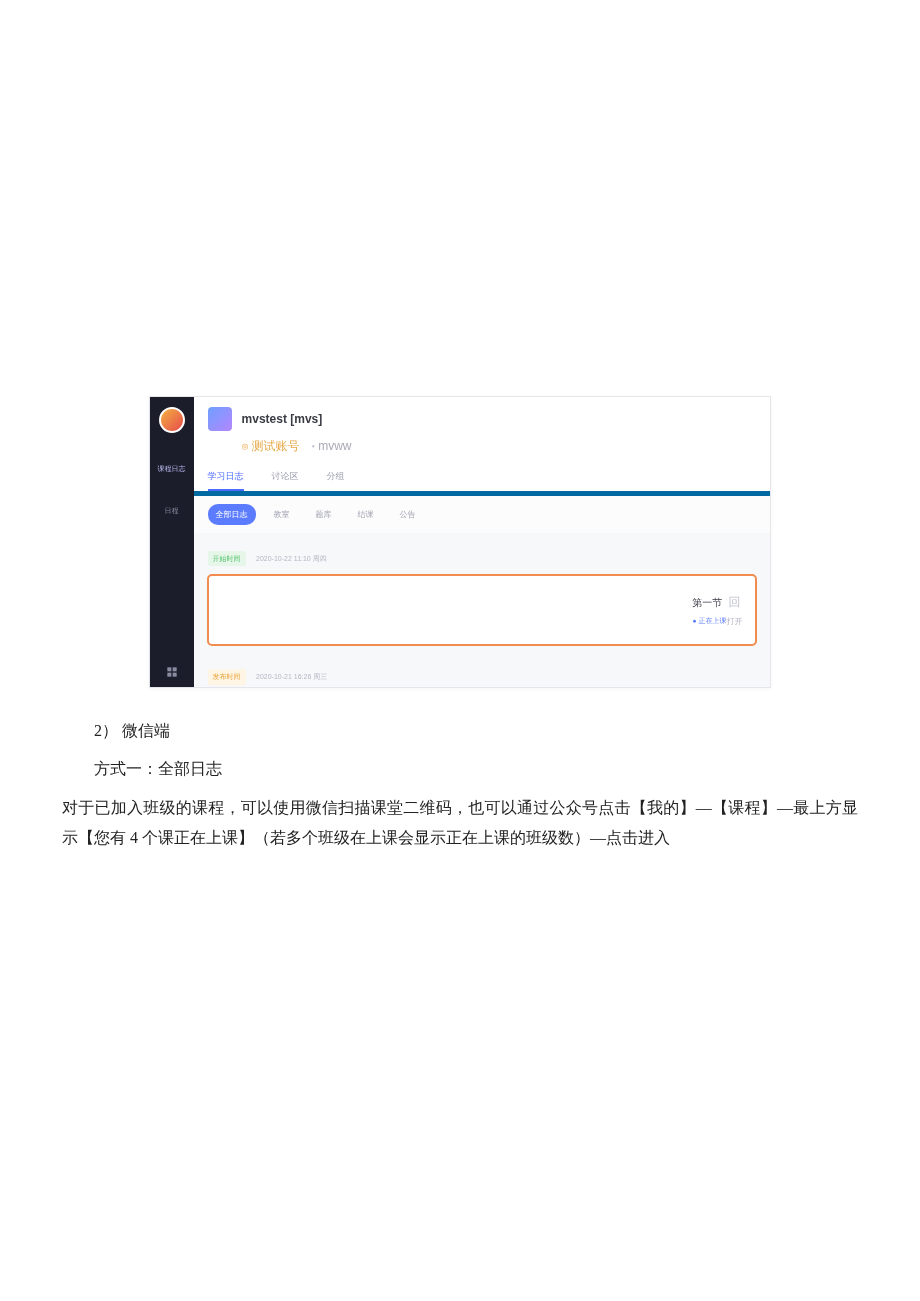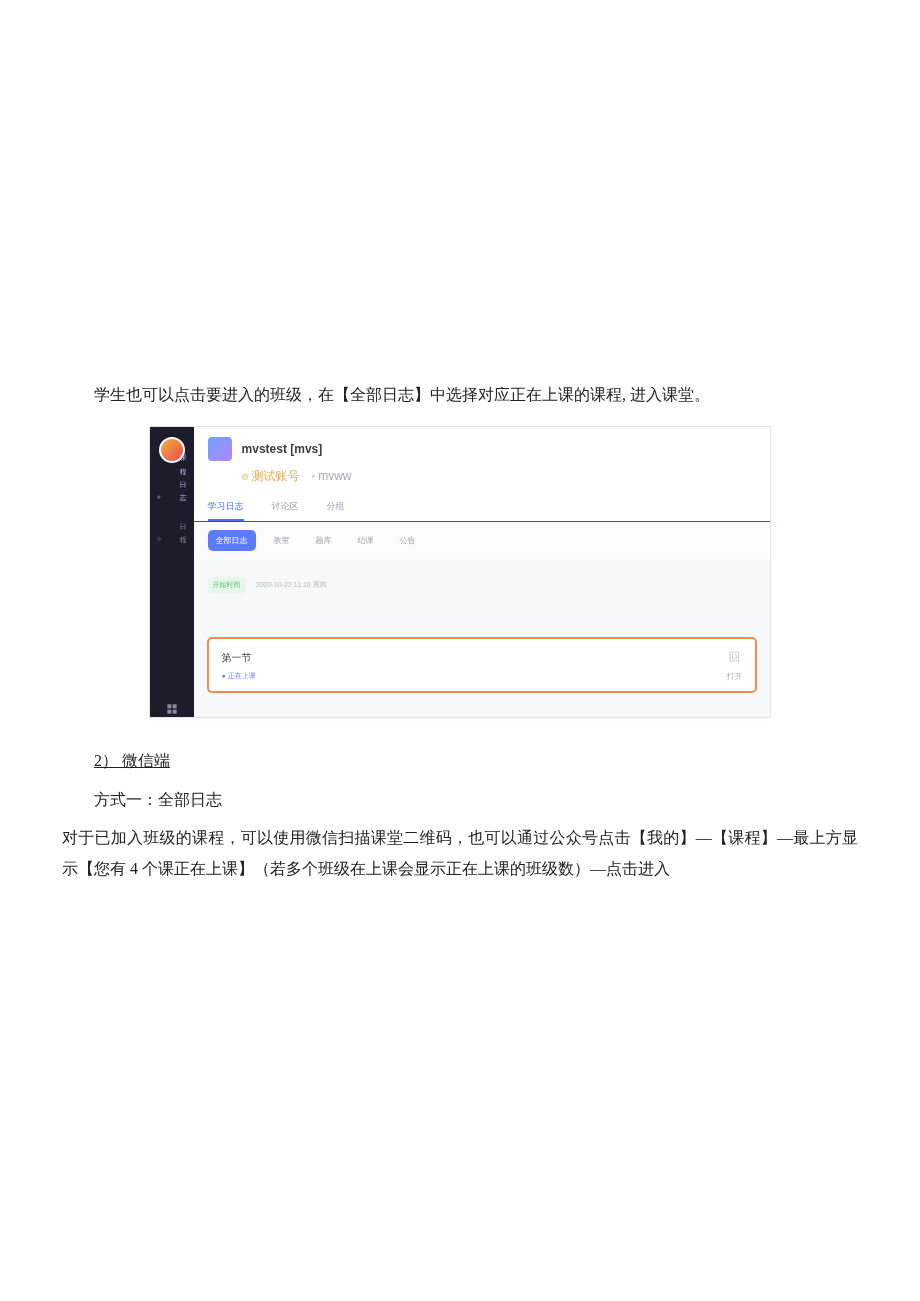--- a/index.html
+++ b/index.html
@@ -44,39 +44,39 @@
     padding-top: 10px;
     gap: 12px;
   }
   .sidebar-avatar {
     width: 22px; height: 22px; border-radius: 50%;
     background: linear-gradient(135deg,#f5b042,#e54b4b);
     border: 2px solid #fff;
   }
   .sidebar-item {
     width: 30px; height: 30px;
-    display: flex; flex-direction: row;
-    align-items: flex-end; justify-content: center;
+    display: flex; flex-direction: column;
+    align-items: center; justify-content: center;
     color: #8a8ba0; font-size: 7px;
     gap: 19px;
   }
   .sidebar-item svg { width: 16px; height: 16px; }
   .sidebar-item.active { color: #b9baf0; }
   .sidebar .spacer { flex: 1; }
 
   .main {
     flex: 1;
     background: #fff;
     display: flex;
     flex-direction: column;
     font-family: "PingFang SC","Microsoft YaHei", sans-serif;
   }
   .main-header {
     background: #ffffff;
-    border-bottom: 1px solid #0369a1;
+    border-bottom: 5px solid #0369a1;
   }
   .main-header-top {
     padding: 10px 14px 4px;
     display: flex; align-items: center; gap: 10px;
   }
   .class-icon {
     width: 24px; height: 24px; border-radius: 4px;
     background: linear-gradient(135deg,#6ea0ff,#b486ff);
   }
   .class-title {
@@ -104,21 +104,21 @@
 
   .filters {
     display: flex; gap: 10px;
     padding: 8px 14px;
     font-size: 8px;
     color: #a0a1b0;
     background: #fcfcfd;
     align-items: center;
   }
   .filters .pill {
-    padding: 3px 8px; border-radius: 5px;
+    padding: 3px 8px; border-radius: 10px;
   }
   .filters .pill.active {
     color: #fff; background: #5c7cff;
   }
 
   .log-list {
     padding: 0 14px 8px;
     background: #f7f8fa;
     flex: 1;
     overflow: hidden;
@@ -133,44 +133,42 @@
     margin-right: 6px;
   }
   .log-tag.exam { background:#fff5e4; color:#e8a43a; }
   .log-time {
     font-size: 7px; color: #b5b6c4;
   }
   .log-row-head { padding: 8px 0 4px; }
   .log-card {
     background: #fff;
     border-radius: 4px;
-    padding: 8px 14px;
-    display: flex;
-    justify-content: space-between;
+    padding: 16px 14px;
+    display: flex;
+    justify-content: flex-end;
     align-items: center;
     margin-bottom: 6px;
-    margin-top: 36px;
   }
   .log-card .title { font-size: 10px; color: #3b3c4a; font-weight: 500; }
   .log-card .sub   { font-size: 7px; color: #9aa0b6; margin-top: 2px;}
   .log-card.highlight {
     outline: 2px solid #f28b50;
     outline-offset: -1px;
   }
   .log-card .score { text-align:center; color:#b3b4c2; font-size: 8px;}
   .log-card .score .big { font-size: 12px; display:block; color:#c2c3cf;}
 
-  .section-num { margin-top: 24px; text-decoration: underline; }
+  .section-num { margin-top: 24px; }
 </style>
 </head>
 <body>
 
 <div class="page">
 
-  <p class="para">学生也可以点击要进入的班级，在【全部日志】中选择对应正在上课的课程, 进入课堂。</p>
 
   <div class="app-wrap">
 
     <div class="sidebar">
       <div class="sidebar-avatar"></div>
 
       <div class="sidebar-item active">
         <svg viewBox="0 0 24 24">
           <rect x="4" y="5" width="16" height="3" fill="currentColor"></rect>
           <rect x="4" y="11" width="16" height="3" fill="currentColor"></rect>

